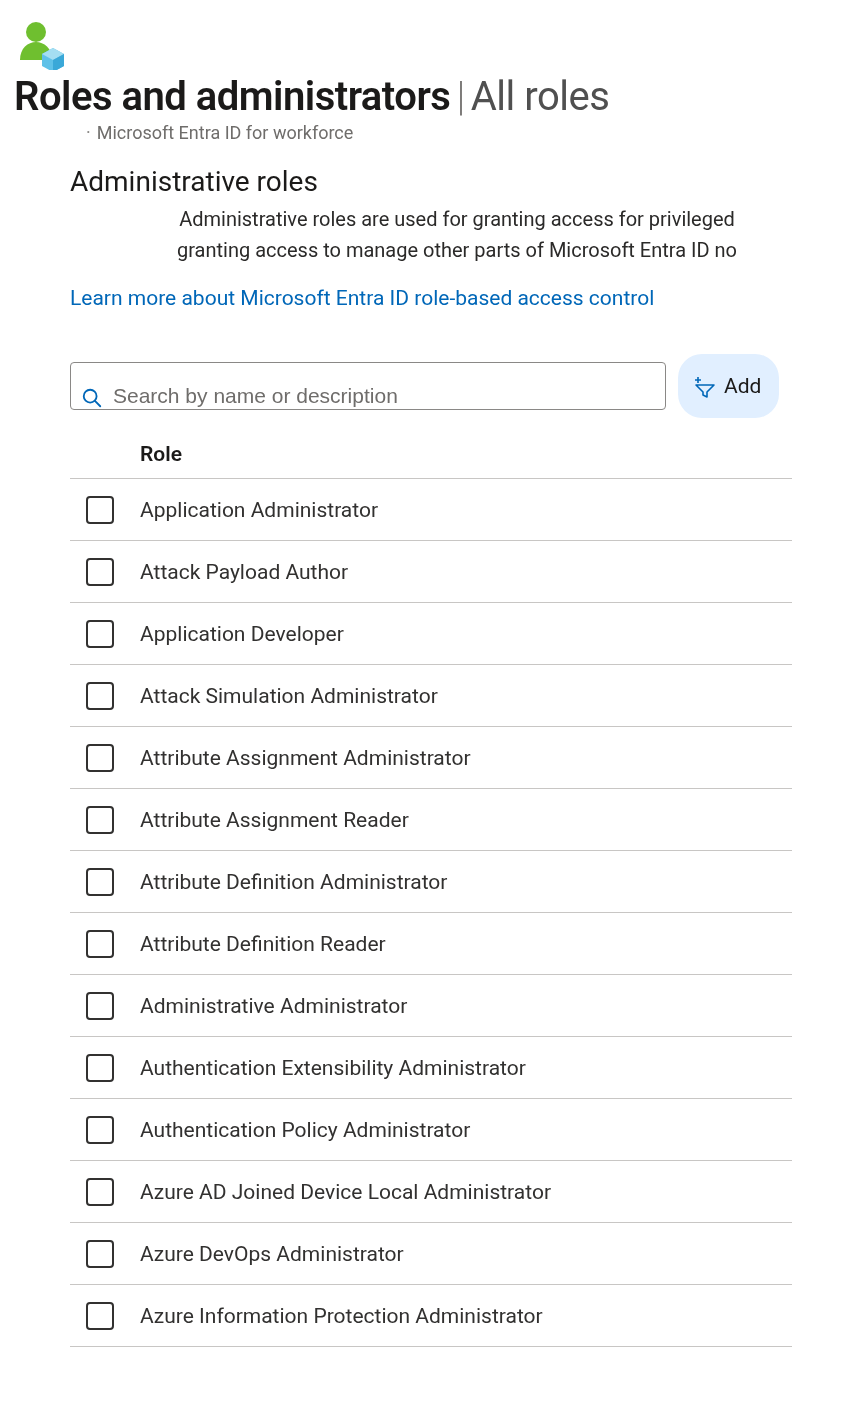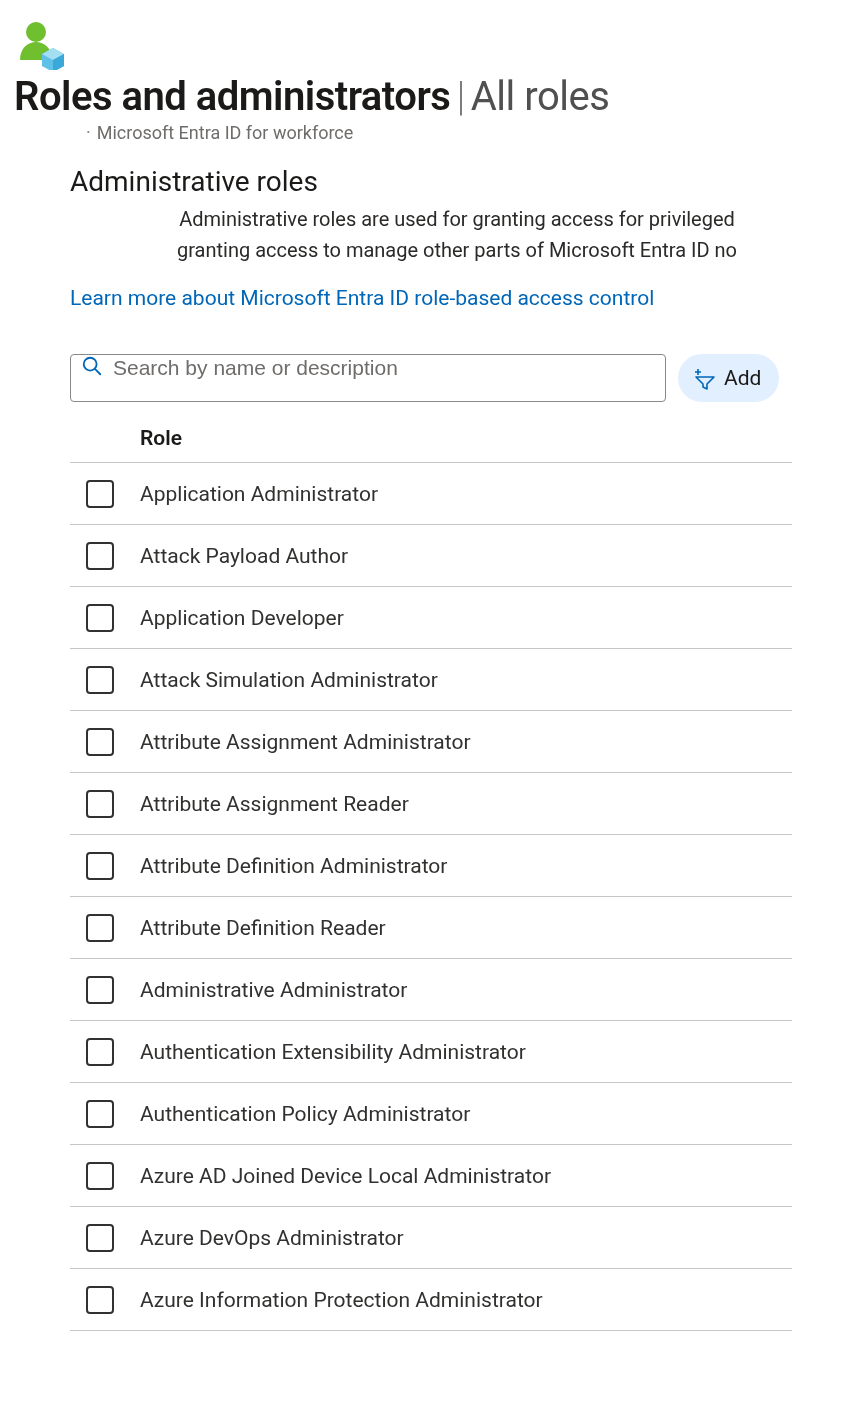--- a/index.html
+++ b/index.html
@@ -93,36 +93,36 @@
     align-items:center;
     gap:12px;
     margin-bottom:24px;
   }
   .search{
     flex:0 0 596px;
     height:48px;
     border:1px solid var(--border);
     border-radius:4px;
     display:flex;
-    align-items:flex-start;
+    align-items:flex-end;
     padding:0 10px;
     background:#fff;
   }
   .search svg{flex:0 0 auto;margin-right:8px;}
   .search input{
     flex:1;
     border:none;
     outline:none;
     font-size:21px;
     color:#323130;
     background:transparent;
   }
   .search input::placeholder{color:#6f6d6b;}
   .filter-pill{
-    height:48px;
+    height:64px;
     border-radius:24px;
     background:var(--accent-pill);
     display:flex;
     align-items:center;
     padding:0 18px 0 14px;
     font-size:21px;
     color:#1b1a19;
     white-space:nowrap;
     overflow:hidden;
   }

